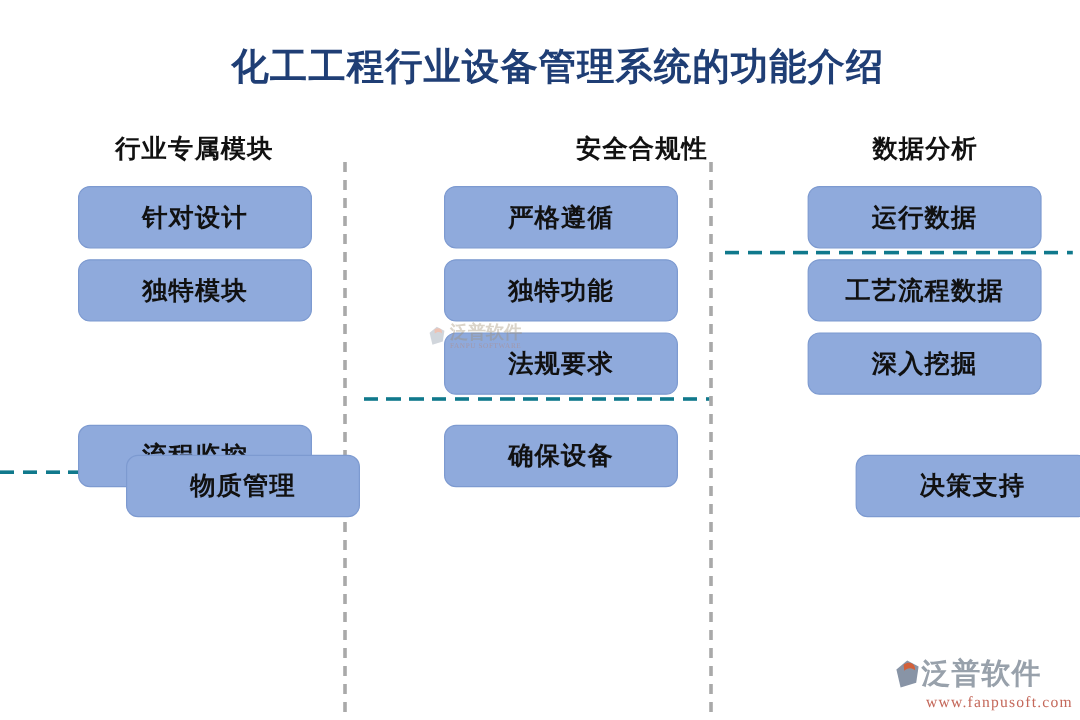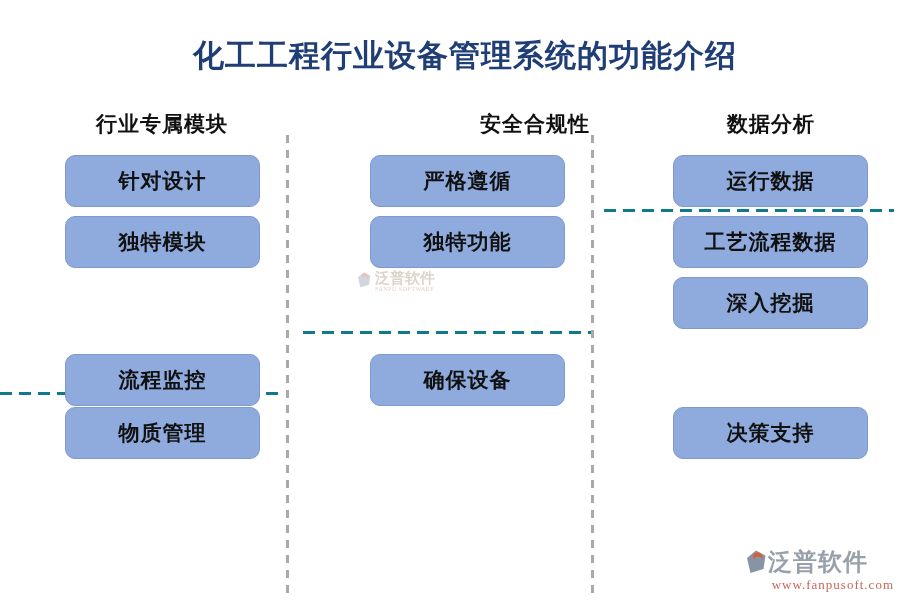--- a/index.html
+++ b/index.html
@@ -16,21 +16,21 @@
     font-size:21px;font-weight:bold;color:#111111;letter-spacing:1px;
   }
   .hdr-1{left:32px;} .hdr-2{left:330px;text-align:right;} .hdr-3{left:641px;text-align:center;}
   .pill{
     position:absolute;width:195px;height:52px;border-radius:10px;
     background:#8FAADC;border:1px solid #7D9AD0;box-sizing:border-box;
     text-align:center;line-height:50px;font-size:21px;font-weight:bold;color:#111111;
     letter-spacing:1px;
   }
   .c1{left:65px;} .c2{left:370px;} .c3{left:673px;}
-  .r1{top:155px;} .r2{top:216px;} .r3{top:277px;} .r4{top:338px;margin-top:16px;} .r5{top:407px;}
+  .r1{top:155px;} .r2{top:216px;} .r3{top:277px;} .r4{top:338px;margin-top:16px;} .r5{top:379px;margin-left:40px;}
   .vline{
     position:absolute;top:135px;width:3px;height:465px;
     background:repeating-linear-gradient(180deg,#A9A9A9 0 8px,transparent 8px 15px);
   }
   .vl-1{left:286px;} .vl-2{left:591px;}
   .hline{
     position:absolute;height:3px;
     background:repeating-linear-gradient(90deg,#10798C 0 12px,transparent 12px 19px);
   }
   .hl-1{left:0;width:281px;top:392px;}
@@ -66,20 +66,21 @@
   <div class="hline hl-2"></div>
   <div class="hline hl-3"></div>
 
   <div class="pill c1 r1">针对设计</div>
   <div class="pill c1 r2">独特模块</div>
   <div class="pill c1 r4">流程监控</div>
   <div class="pill c1 r5">物质管理</div>
 
   <div class="pill c2 r1">严格遵循</div>
   <div class="pill c2 r2">独特功能</div>
+  <div class="pill c2 r3">法规要求</div>
   <div class="pill c2 r4">确保设备</div>
 
   <div class="pill c3 r1">运行数据</div>
   <div class="pill c3 r2">工艺流程数据</div>
   <div class="pill c3 r3">深入挖掘</div>
   <div class="pill c3 r5">决策支持</div>
 
   <div class="watermark-center">
     <svg class="logo-icon" width="16" height="18" viewBox="0 0 24 26">
       <path d="M3,9 L12,1.5 L21.5,6.5 L19.5,20 L6.5,24 Z" fill="#8894A6"></path>

